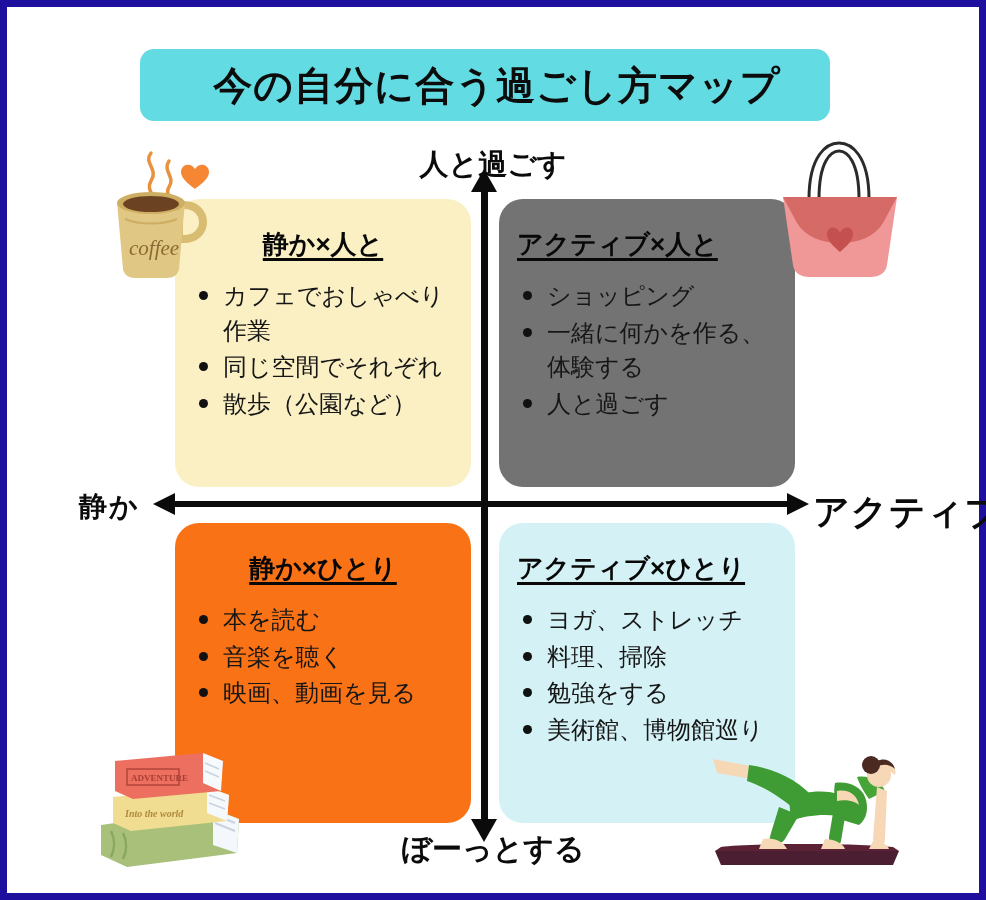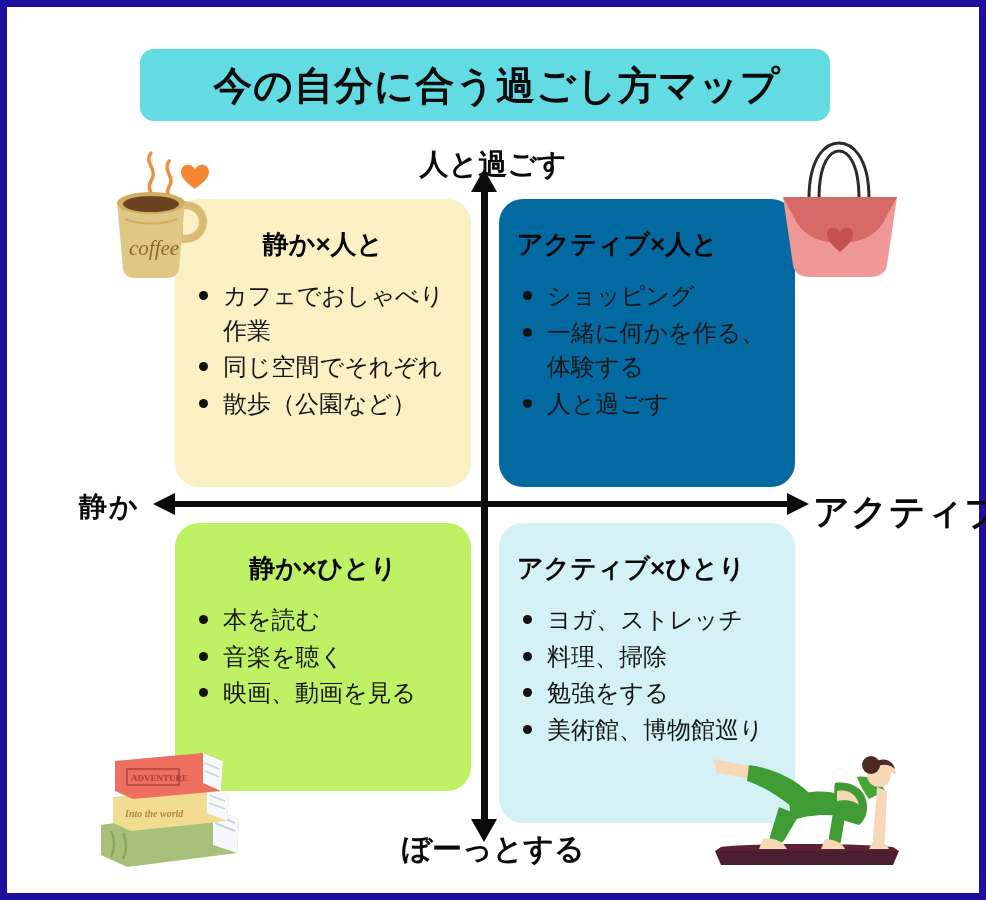--- a/index.html
+++ b/index.html
@@ -68,26 +68,26 @@
   }
   
   .card{
     position:absolute;
     border-radius:24px;
     box-sizing:border-box;
     padding:14px 18px 10px 18px;
     overflow:hidden;
   }
   #card-q2{left:168px;top:192px;width:296px;height:288px;background:#fbf0c4;}
-  #card-q1{left:492px;top:192px;width:296px;height:288px;background:#0369a1;}
-  #card-q3{left:168px;top:516px;width:296px;height:268px;background:#bef264;}
+  #card-q1{left:492px;top:192px;width:296px;height:288px;background:#737373;}
+  #card-q3{left:168px;top:516px;width:296px;height:300px;background:#f97316;}
   #card-q4{left:492px;top:516px;width:296px;height:300px;background:#d4f2f5;}
   .card-title{
     font-size:26px;font-weight:bold;color:#080808;
-    text-decoration-thickness:3px;
+    text-decoration:underline;text-decoration-thickness:3px;
     text-underline-offset:5px;
     margin:14px 0 18px 0;white-space:nowrap;
   }
   .title-center{text-align:center;}
   .title-left{text-align:left;}
   ul.items{
     list-style:none;margin:0;padding:0;
   }
   ul.items li{
     position:relative;

